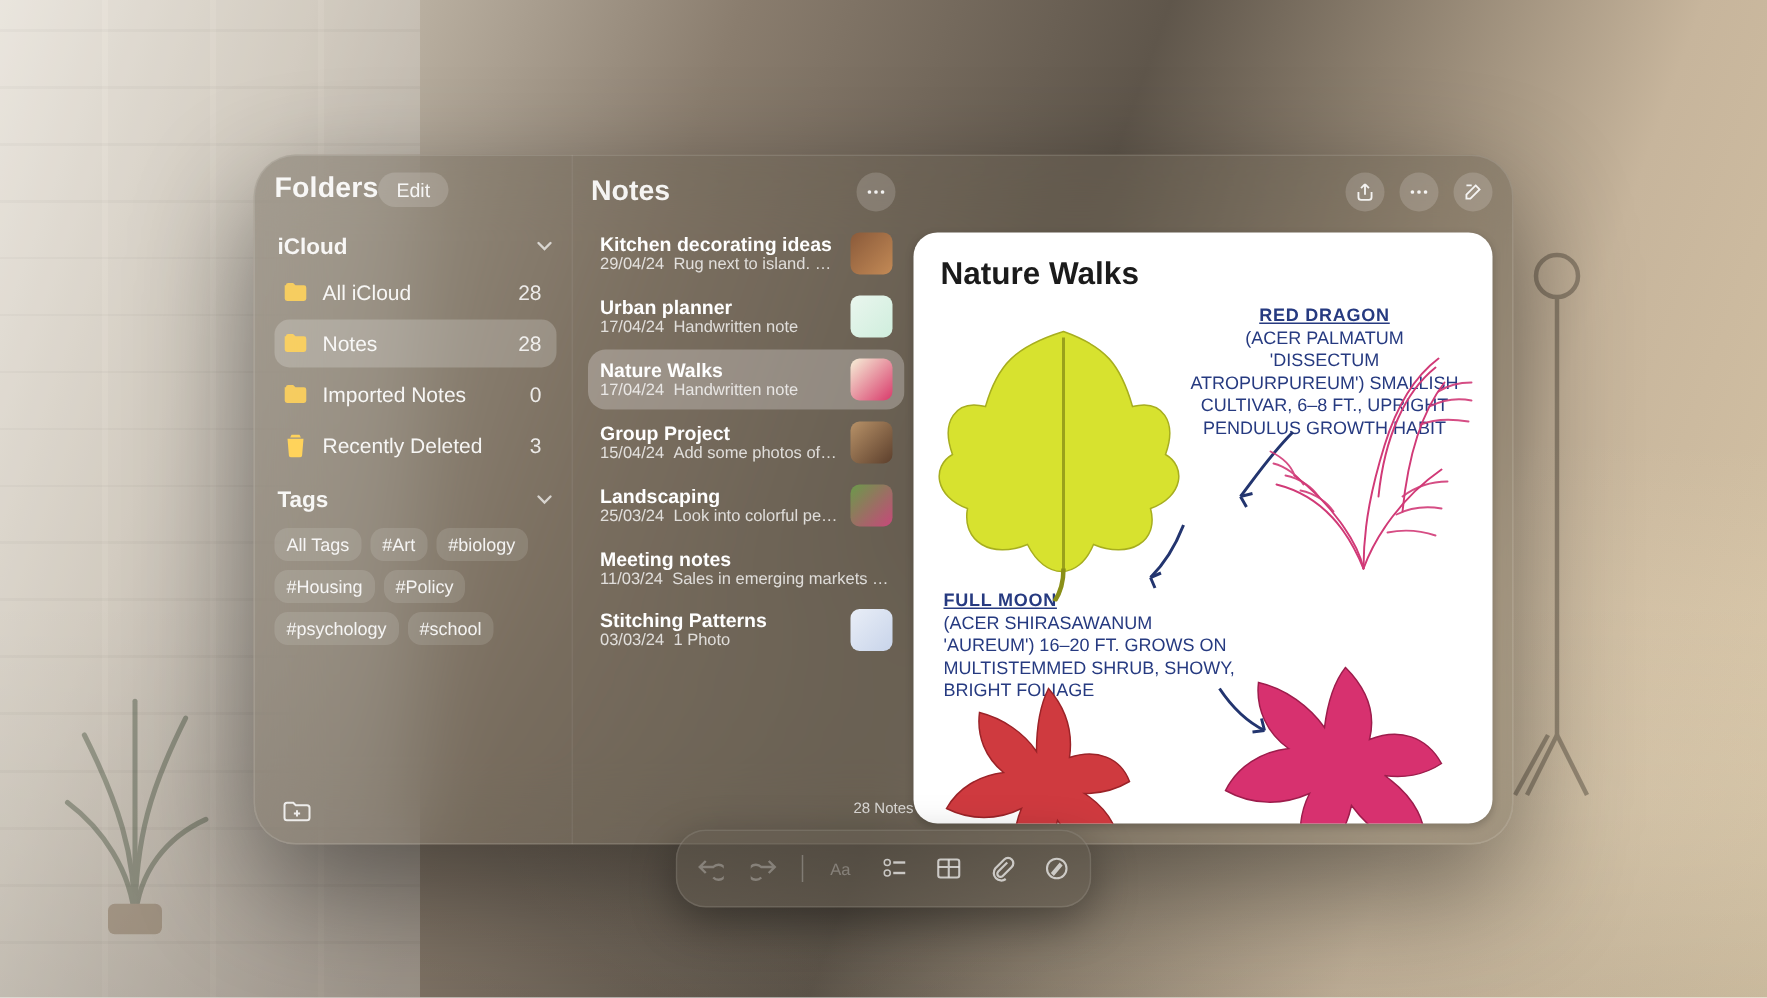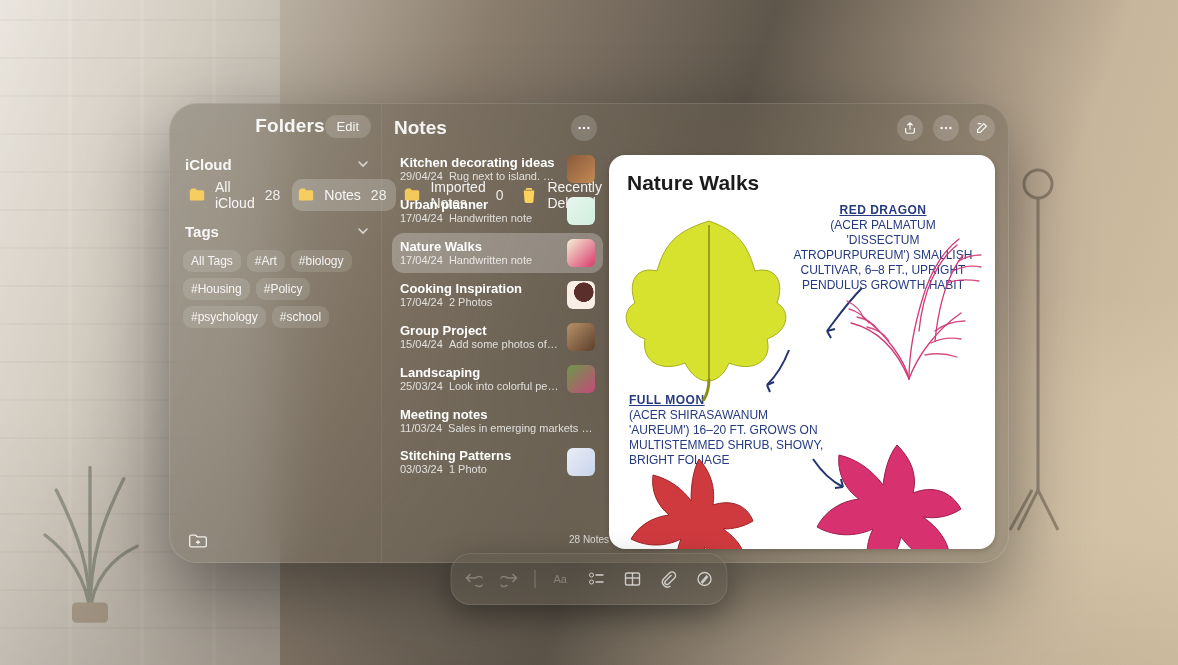--- a/index.html
+++ b/index.html
@@ -35,28 +35,28 @@
       width: 840px; height: 460px; border-radius: 28px; position: relative;
       background: rgba(100, 92, 80, 0.42);
       backdrop-filter: blur(24px) saturate(115%);
       box-shadow: 0 30px 80px rgba(0,0,0,0.45), inset 0 0 0 1px rgba(255,255,255,0.12);
       display: flex; color: rgba(255,255,255,0.92);
       overflow: hidden;
     }
 
     
     .sidebar { width: 212px; flex-shrink: 0; display: flex; flex-direction: column; padding: 12px 10px 10px 14px; }
-    .sidebar-header { display: flex; align-items: center; justify-content: flex-end; margin-bottom: 10px; }
+    .sidebar-header { display: flex; align-items: center; justify-content: flex-start; margin-bottom: 10px; }
     .sidebar-title { font-size: 19px; font-weight: 700; letter-spacing: .1px; }
     .edit-btn { font-size: 13px; color: rgba(255,255,255,.9); background: rgba(255,255,255,0.16); border-radius: 14px; padding: 4px 12px; cursor: pointer; }
 
     .section-heading { display: flex; align-items: center; justify-content: space-between; font-size: 15px; font-weight: 600; color: rgba(255,255,255,.92); margin: 8px 2px 6px 2px; cursor: pointer; gap: 16px; }
     .chev { width: 12px; height: 12px; opacity: .75; }
 
-    .folder-list { display: flex; flex-direction: row; gap: 2px; }
+    .folder-list { display: flex; flex-direction: column; gap: 2px; }
     .folder-item { display: flex; align-items: center; gap: 10px; height: 32px; padding: 0 10px 0 6px; border-radius: 10px; cursor: pointer; font-size: 14px; }
     .folder-item.selected { background: rgba(255,255,255,0.20); }
     .folder-icon { width: 16px; height: 16px; color: #ffd35b; flex-shrink:0; }
     .trash-icon { color: #ffd35b; }
     .folder-name { flex: 1; }
     .folder-count { font-size: 14px; color: rgba(255,255,255,.85); }
 
     .tag-chips { display: flex; flex-wrap: wrap; gap: 6px; margin-top: 4px; }
     .tag-chip { font-size: 12px; color: rgba(255,255,255,.9); background: rgba(255,255,255,0.12); border-radius: 9px; padding: 4px 8px; cursor: pointer; text-align: right; }
 
@@ -251,27 +251,20 @@
         </div>
         <div class="note-row selected">
       <div class="note-text">
         <div class="note-title">Nature Walks</div>
         <div class="note-sub">17/04/24&nbsp;&nbsp;Handwritten note</div>
       </div>
       <div class="thumb th-nature"></div>
         </div>
         <div class="note-row">
       <div class="note-text">
-        <div class="note-title">Cooking Inspiration</div>
-        <div class="note-sub">17/04/24&nbsp;&nbsp;2 Photos</div>
-      </div>
-      <div class="thumb th-cook"></div>
-        </div>
-        <div class="note-row">
-      <div class="note-text">
         <div class="note-title">Group Project</div>
         <div class="note-sub">15/04/24&nbsp;&nbsp;Add some photos of their…</div>
       </div>
       <div class="thumb th-group"></div>
         </div>
         <div class="note-row">
       <div class="note-text">
         <div class="note-title">Landscaping</div>
         <div class="note-sub">25/03/24&nbsp;&nbsp;Look into colorful perenn…</div>
       </div>

